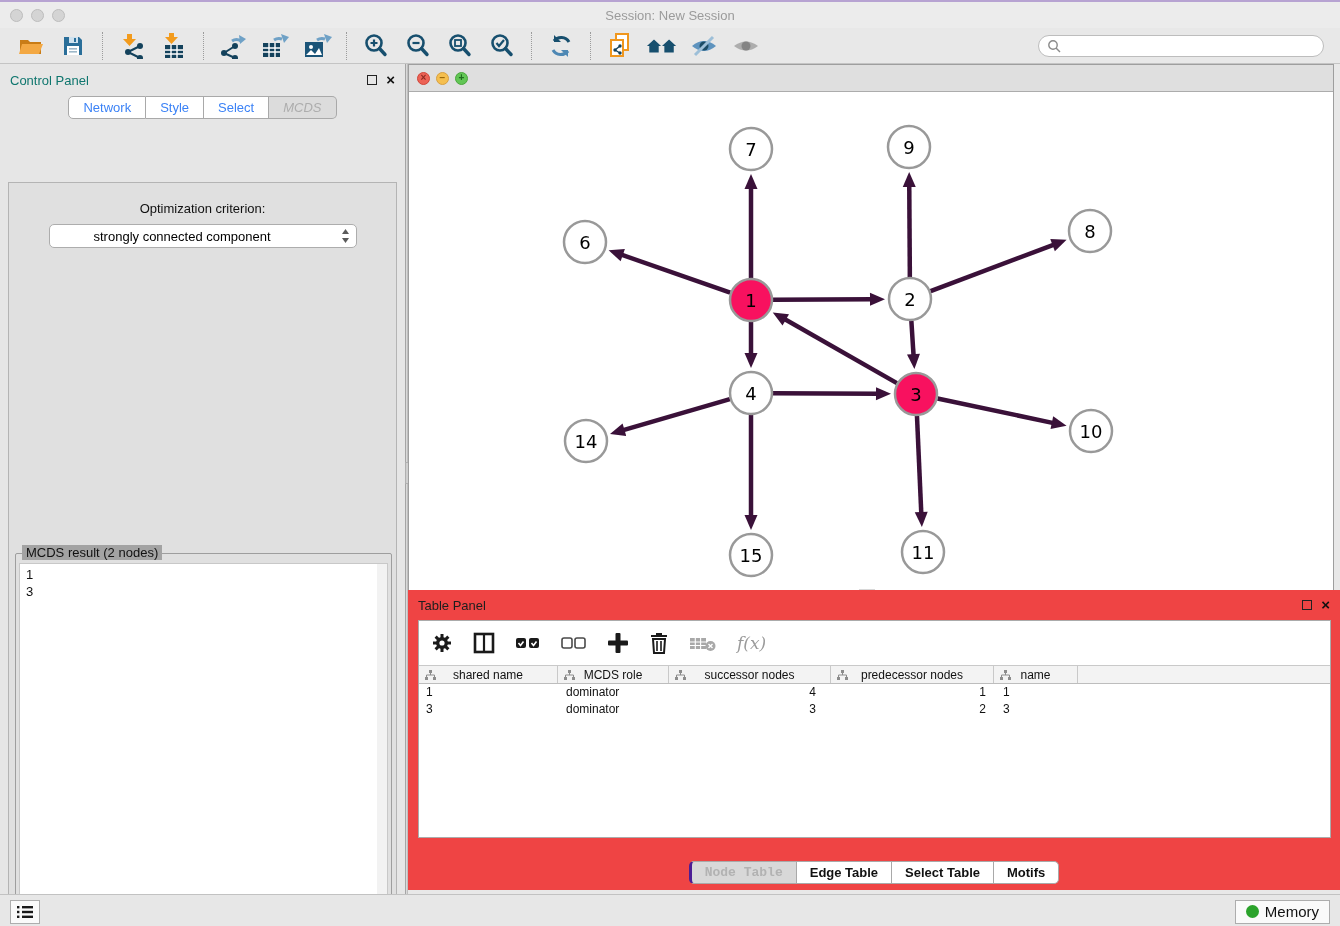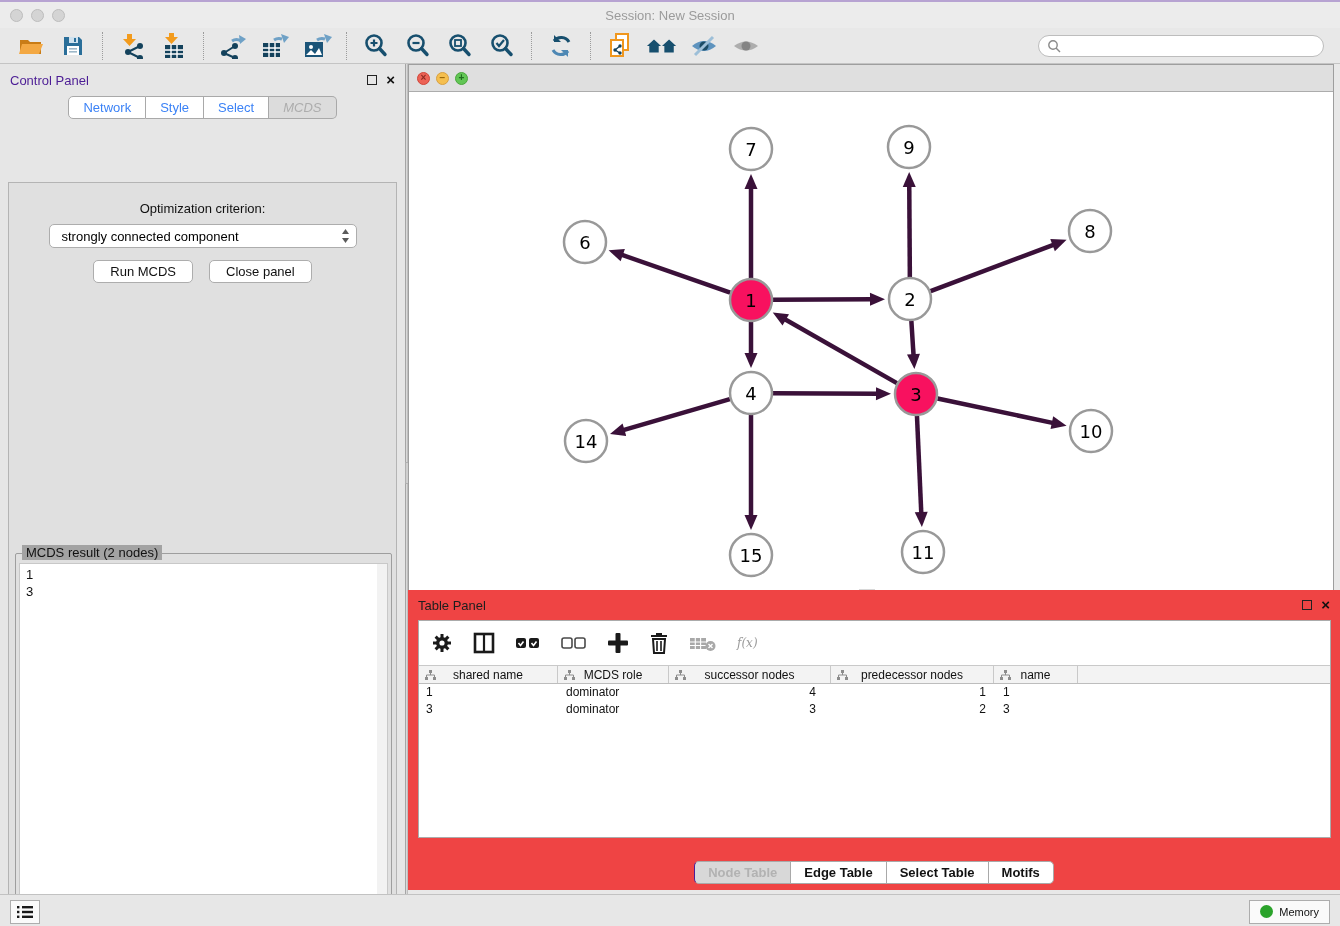--- a/index.html
+++ b/index.html
@@ -20,36 +20,36 @@
              border-bottom:1px solid #C4C4C4; display:flex; align-items:center; padding:0 10px; }
   .tbtn { width:32px; height:30px; display:flex; align-items:center; justify-content:center; margin:0 5px; }
   .tsep { width:1px; height:28px; border-left:1px dotted #9C9C9C; margin:0 8px; }
   .searchbox { margin-left:auto; width:286px; height:22px; background:#FFFFFF; border:1px solid #BDBDBD;
                border-radius:12px; display:flex; align-items:center; padding:0 8px; margin-right:6px; }
   .searchbox input { border:none; outline:none; flex:1; font-size:12px; margin-left:5px; background:transparent; }
 
   
   .control-panel { position:absolute; left:0; top:62px; width:405px; height:830px; background:#E6E6E6; }
   .panel-header { height:32px; display:flex; align-items:center; padding:0 10px; }
-  .panel-header .ptitle { font-size:13px; color:#4c1d95; }
+  .panel-header .ptitle { font-size:13px; color:#0f766e; }
   .panel-icons { margin-left:auto; display:flex; align-items:center; gap:9px; }
   .float-box { width:10px; height:10px; border:1.5px solid #222; background:transparent; }
   .close-x { font-size:15px; font-weight:bold; color:#111; line-height:10px; }
   .tabbar { display:flex; justify-content:center; position:relative; z-index:2; }
   .tab { font-size:13px; padding:3px 14px; background:#FFFFFF; border:1px solid #A9A9A9; border-left:none;
          color:#3b82f6; }
   .tab:first-child { border-left:1px solid #A9A9A9; border-radius:5px 0 0 5px; }
   .tab:last-child { border-radius:0 5px 5px 0; }
   .tab.selected { background:#DCDCDC; color:#ADADAD;font-style:italic; }
   .cp-content { position:absolute; left:8px; top:118px; width:389px; height:758px;
                 background:#E0E0E0; border:1px solid #B4B4B4; }
   .opt-label { text-align:center; margin-top:18px; font-size:13px; color:#111; }
   .select { margin:8px auto 0 auto; width:308px; height:24px; background:#FFFFFF; border:1px solid #ADADAD;
             border-radius:5px; display:flex; align-items:center; padding:0 6px 0 12px; font-size:13px; }
-  .select .sel-text { flex:1; }
+  .select .sel-text { flex:1;margin-left:32px; }
   .btn-row { display:flex; justify-content:center; gap:16px; margin-top:12px; }
   .pushbtn { background:#FFFFFF; border:1px solid #ADADAD; border-radius:5px; font-size:13px;
              padding:3px 16px; color:#111; }
   .result-group { position:absolute; left:6px; top:370px; width:377px; height:388px;
                   border:1px solid #9E9E9E; border-radius:2px; }
   .result-legend { position:absolute; top:-9px; left:6px; background:#a3a3a3; padding:0 4px; font-size:13px; color:#111; }
   .result-text { position:absolute; left:3px; top:9px; right:3px; bottom:4px; background:#FFFFFF;
                  border:1px solid #C8C8C8; font-size:13px; color:#111; padding:2px 6px; line-height:17px;
                  overflow:hidden; }
   .result-scroll { position:absolute; right:4px; top:10px; width:10px; bottom:5px; background:#F2F2F2; }
@@ -73,42 +73,42 @@
   .nw-resize { position:absolute; left:450px; bottom:0px; width:16px; height:4px; background:#D8D8D8; }
 
   
   .table-panel { position:absolute; left:408px; top:588px; width:932px; height:300px; background:#ef4444; }
   .tp-header { height:30px; display:flex; align-items:center; padding:0 10px; }
   .tp-header .ptitle { font-size:13px; color:#1E1E1E; }
   .tp-box { position:absolute; left:10px; top:30px; width:913px; height:218px; background:#FFFFFF;
             border:1px solid #ABABAB; }
   .tp-toolbar { height:44px; display:flex; align-items:center; padding:0 12px; gap:20px; }
   .t-ic { display:flex; align-items:center; justify-content:center; }
-  .fx { font-family:"DejaVu Serif", serif; font-style:italic; font-size:12px; color:#9B9B9B; }
+  .fx { font-family:"DejaVu Serif", serif; font-style:italic; font-size:17px; color:#9B9B9B; }
   .thead { display:flex; height:19px; background:#F3F3F3; border-top:1px solid #C9C9C9; border-bottom:1px solid #BDBDBD; }
   .th { display:flex; align-items:center; justify-content:center; gap:6px; font-size:12px; color:#111;
         border-right:1px solid #C9C9C9; position:relative; }
   .th .th-label { }
   .th .colicon { position:absolute; left:6px; top:4px; }
   .trow { display:flex; height:17px; background:#FFFFFF; font-size:12px; color:#111; }
   .td { overflow:hidden; white-space:nowrap; line-height:17px; }
   .tp-tabs { position:absolute; left:0; width:932px; top:271px; display:flex; justify-content:center; }
   .tab2 { font-size:13px; font-weight:bold; padding:3px 13px; background:#FFFFFF; border:1px solid #A9A9A9;
           border-left:none; color:#111; }
-  .tab2:first-child { border-left:1px solid #4c1d95; border-radius:5px 0 0 5px; }
+  .tab2:first-child { border-left:3px solid #4c1d95; border-radius:5px 0 0 5px;font-family:Liberation Mono, monospace; }
   .tab2:last-child { border-radius:0 5px 5px 0; }
   .tab2.selected { background:#D8D8D8; color:#B2B2B2; }
 
   
   .statusbar { position:absolute; left:0; top:892px; width:1340px; height:34px; background:#E7E7E7;
                border-top:1px solid #C2C2C2; display:flex; align-items:center; padding:0 10px; }
   .sb-btn { width:30px; height:24px; background:#FAFAFA; border:1px solid #ADADAD; display:flex;
             align-items:center; justify-content:center; }
   .mem-btn { margin-left:auto; height:24px; background:#FAFAFA; border:1px solid #ADADAD; display:flex;
-             align-items:center; gap:6px; padding:0 10px; font-size:11px; color:#111; }
+             align-items:center; gap:6px; padding:0 10px; font-size:15px; color:#111; }
   .mem-dot { width:13px; height:13px; border-radius:50%; background:#2BA32B; }
 </style>
 </head>
 <body>
 
 <div class="app">
 
   <div class="titlebar">
     <div class="lights">
       <span class="light"></span>
@@ -272,24 +272,20 @@
         <div class="tab selected">MCDS</div>
       </div>
     <div class="cp-content">
       <div class="opt-label">Optimization criterion:</div>
       <div class="select">
         <span class="sel-text">strongly connected component</span>
         <svg width="9" height="16" viewBox="0 0 9 16">
           <path d="M4.5 1 L8 6 H1 z" fill="#5A5A5A"></path>
           <path d="M4.5 15 L1 10 H8 z" fill="#5A5A5A"></path>
         </svg>
-      </div>
-      <div class="btn-row">
-        <button class="pushbtn">Run MCDS</button>
-        <button class="pushbtn">Close panel</button>
       </div>
       <div class="result-group">
         <span class="result-legend">MCDS result (2 nodes)</span>
         <div class="result-text">
             <div>1</div>
             <div>3</div>
           </div>
         <div class="result-scroll"></div>
       </div>
     </div>

